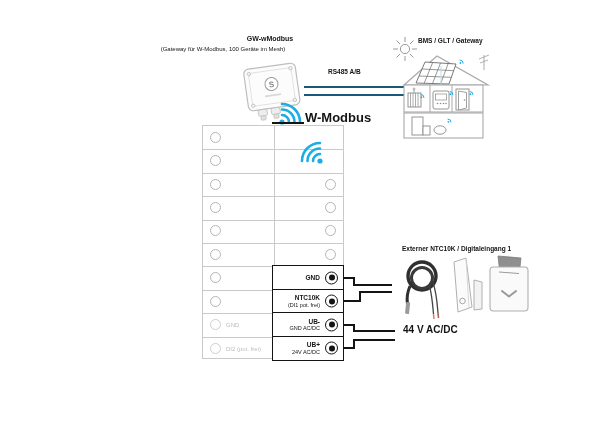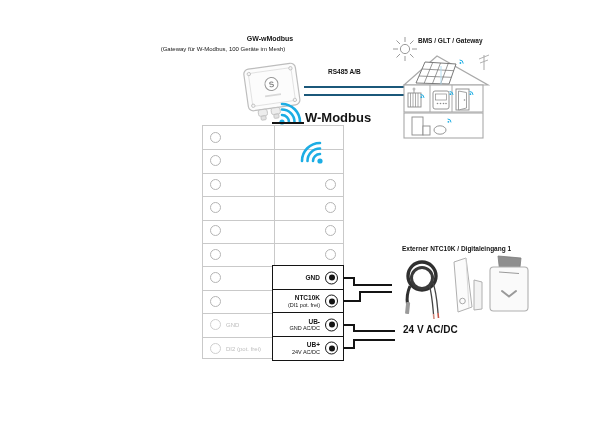--- a/index.html
+++ b/index.html
@@ -262,15 +262,15 @@
     </g>
 
     <g>
       <polygon points="100,1 123,3 121,21 102,19" fill="#8f8f8f" stroke="#7c7c7c" stroke-width="0.8"></polygon>
       <rect x="92" y="12" width="38" height="44" rx="3.5" fill="#fafafa" stroke="#b0b0b0" stroke-width="1.1"></rect>
       <line x1="101" y1="17" x2="121" y2="18.5" stroke="#9a9a9a" stroke-width="1"></line>
       <polyline points="104,36 111,41.5 118,36" fill="none" stroke="#9a9a9a" stroke-width="2" stroke-linecap="round"></polyline>
     </g>
   </svg>
 
-  <div class="lbl b" style="left:403px;top:324px;font-size:10px;">24 V AC/DC</div>
+  <div class="lbl b" style="left:403px;top:324px;font-size:10px;">44 V AC/DC</div>
 
 </div>
 
 </body></html>

